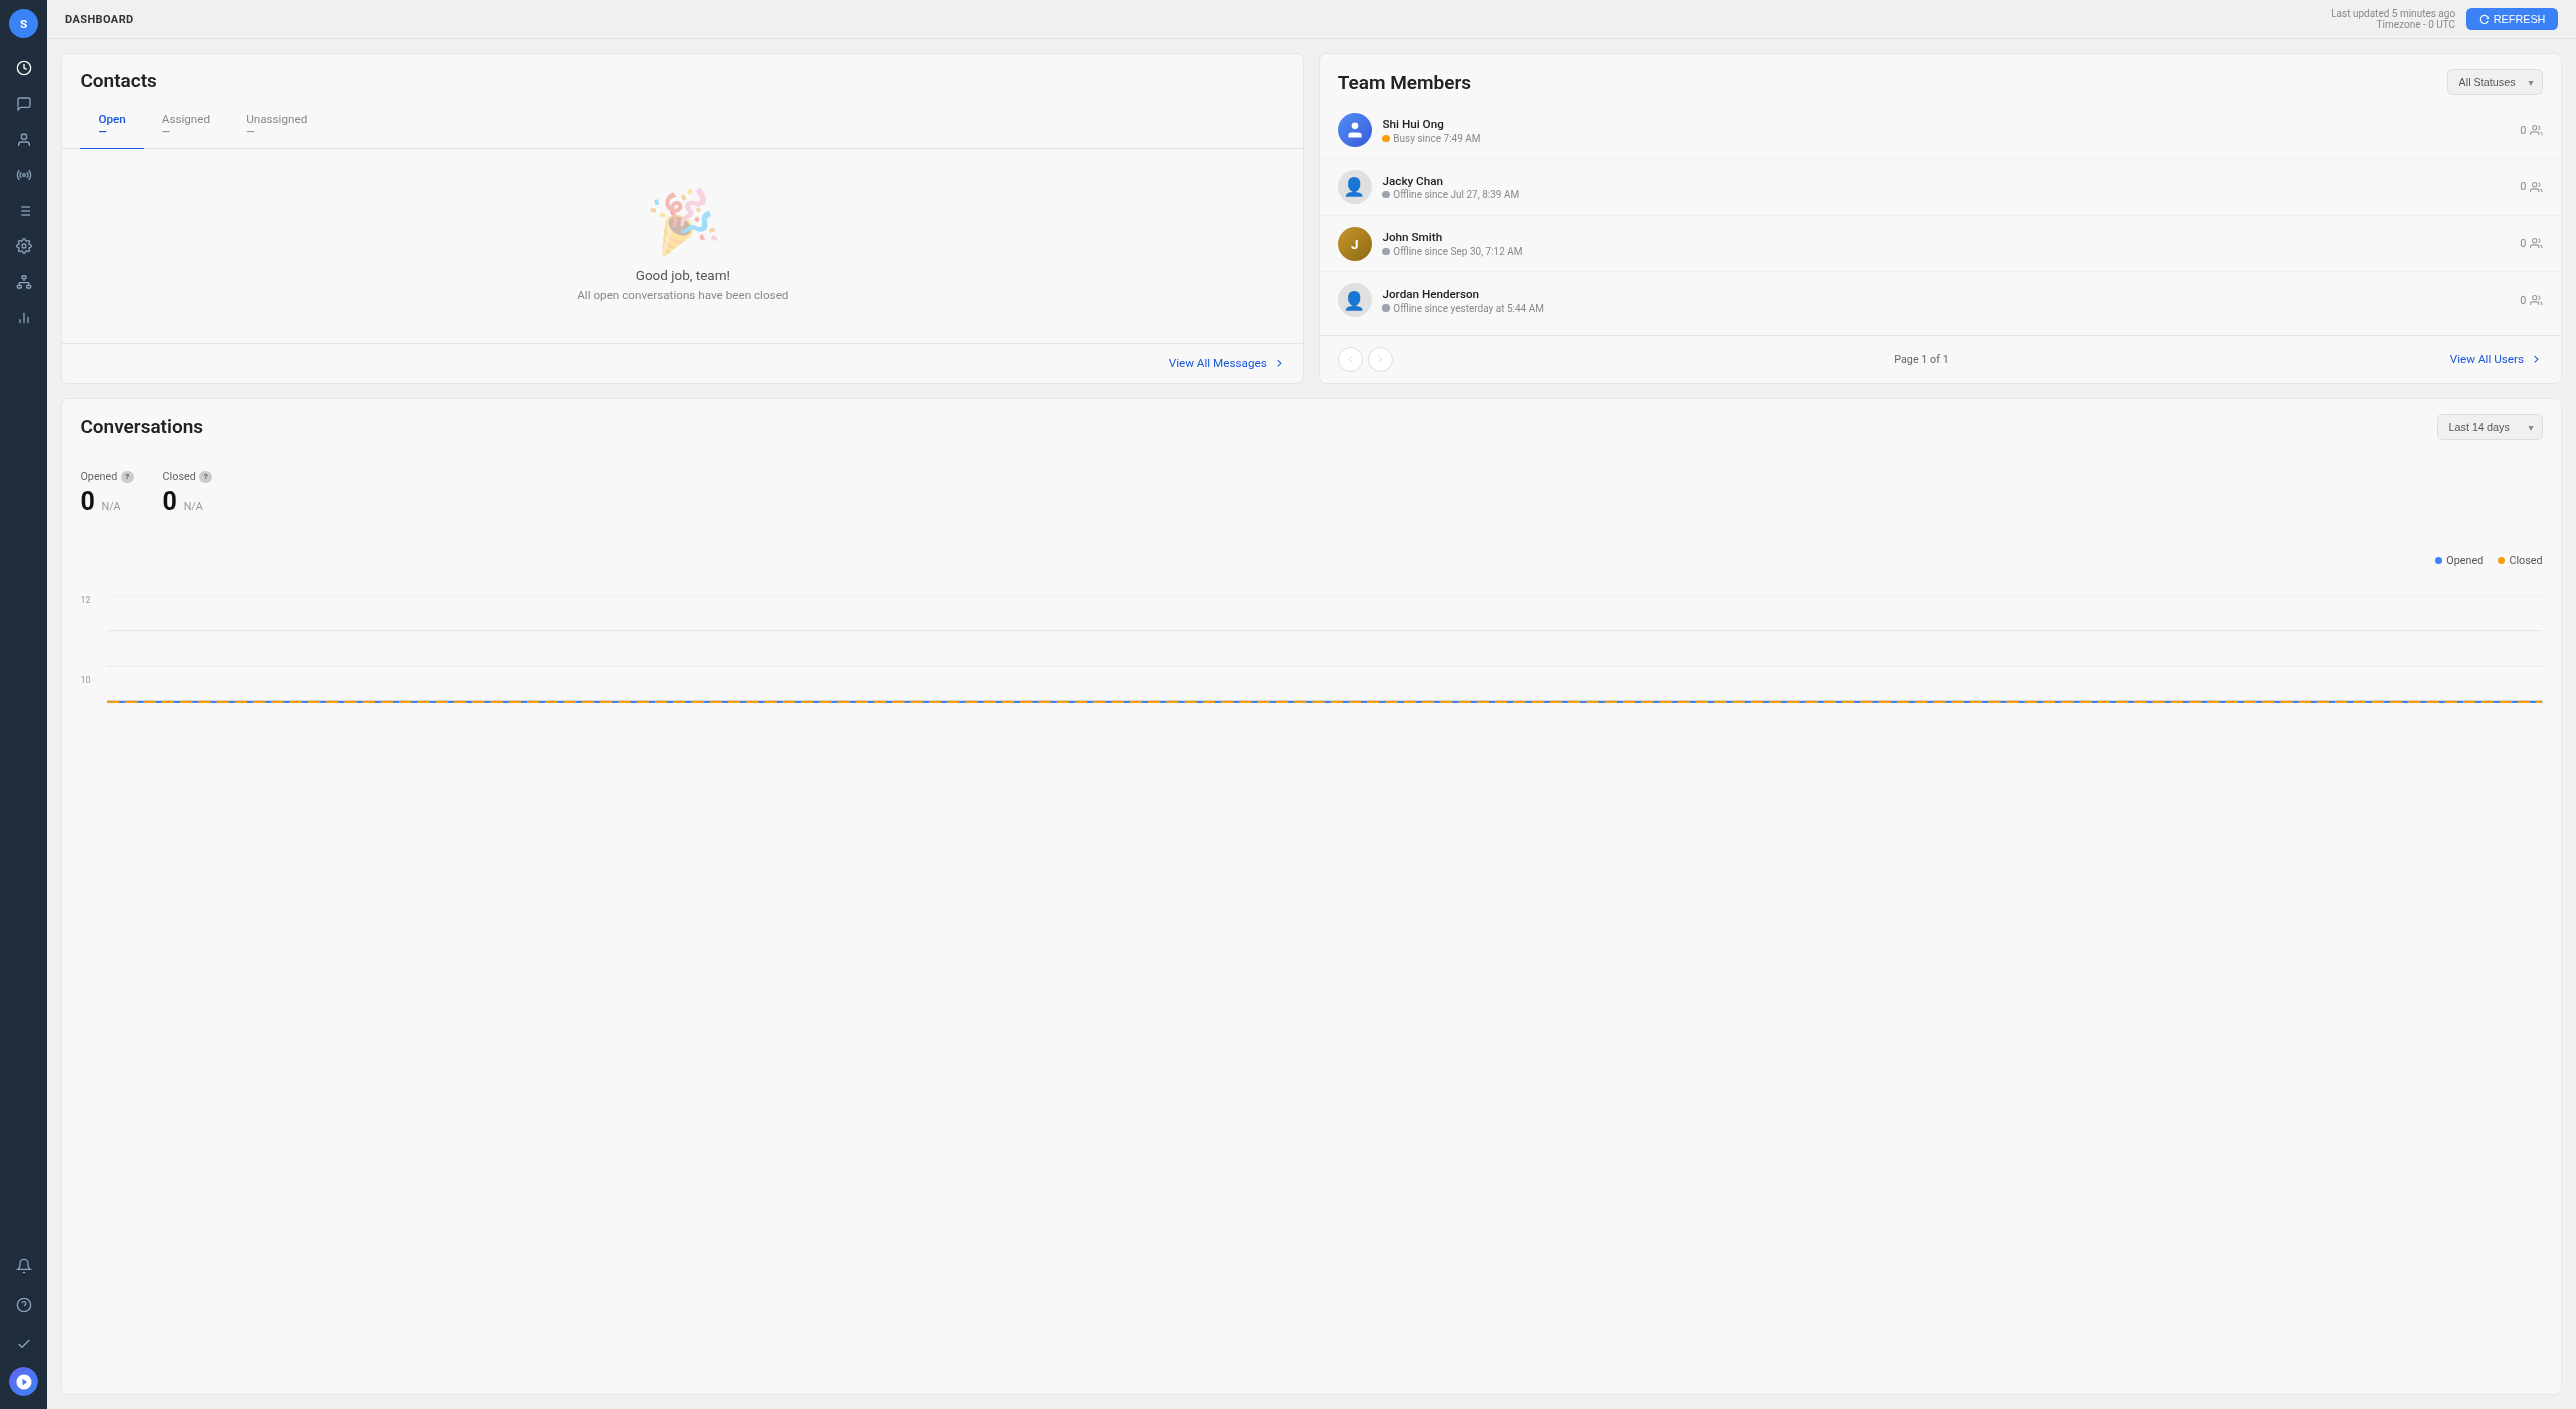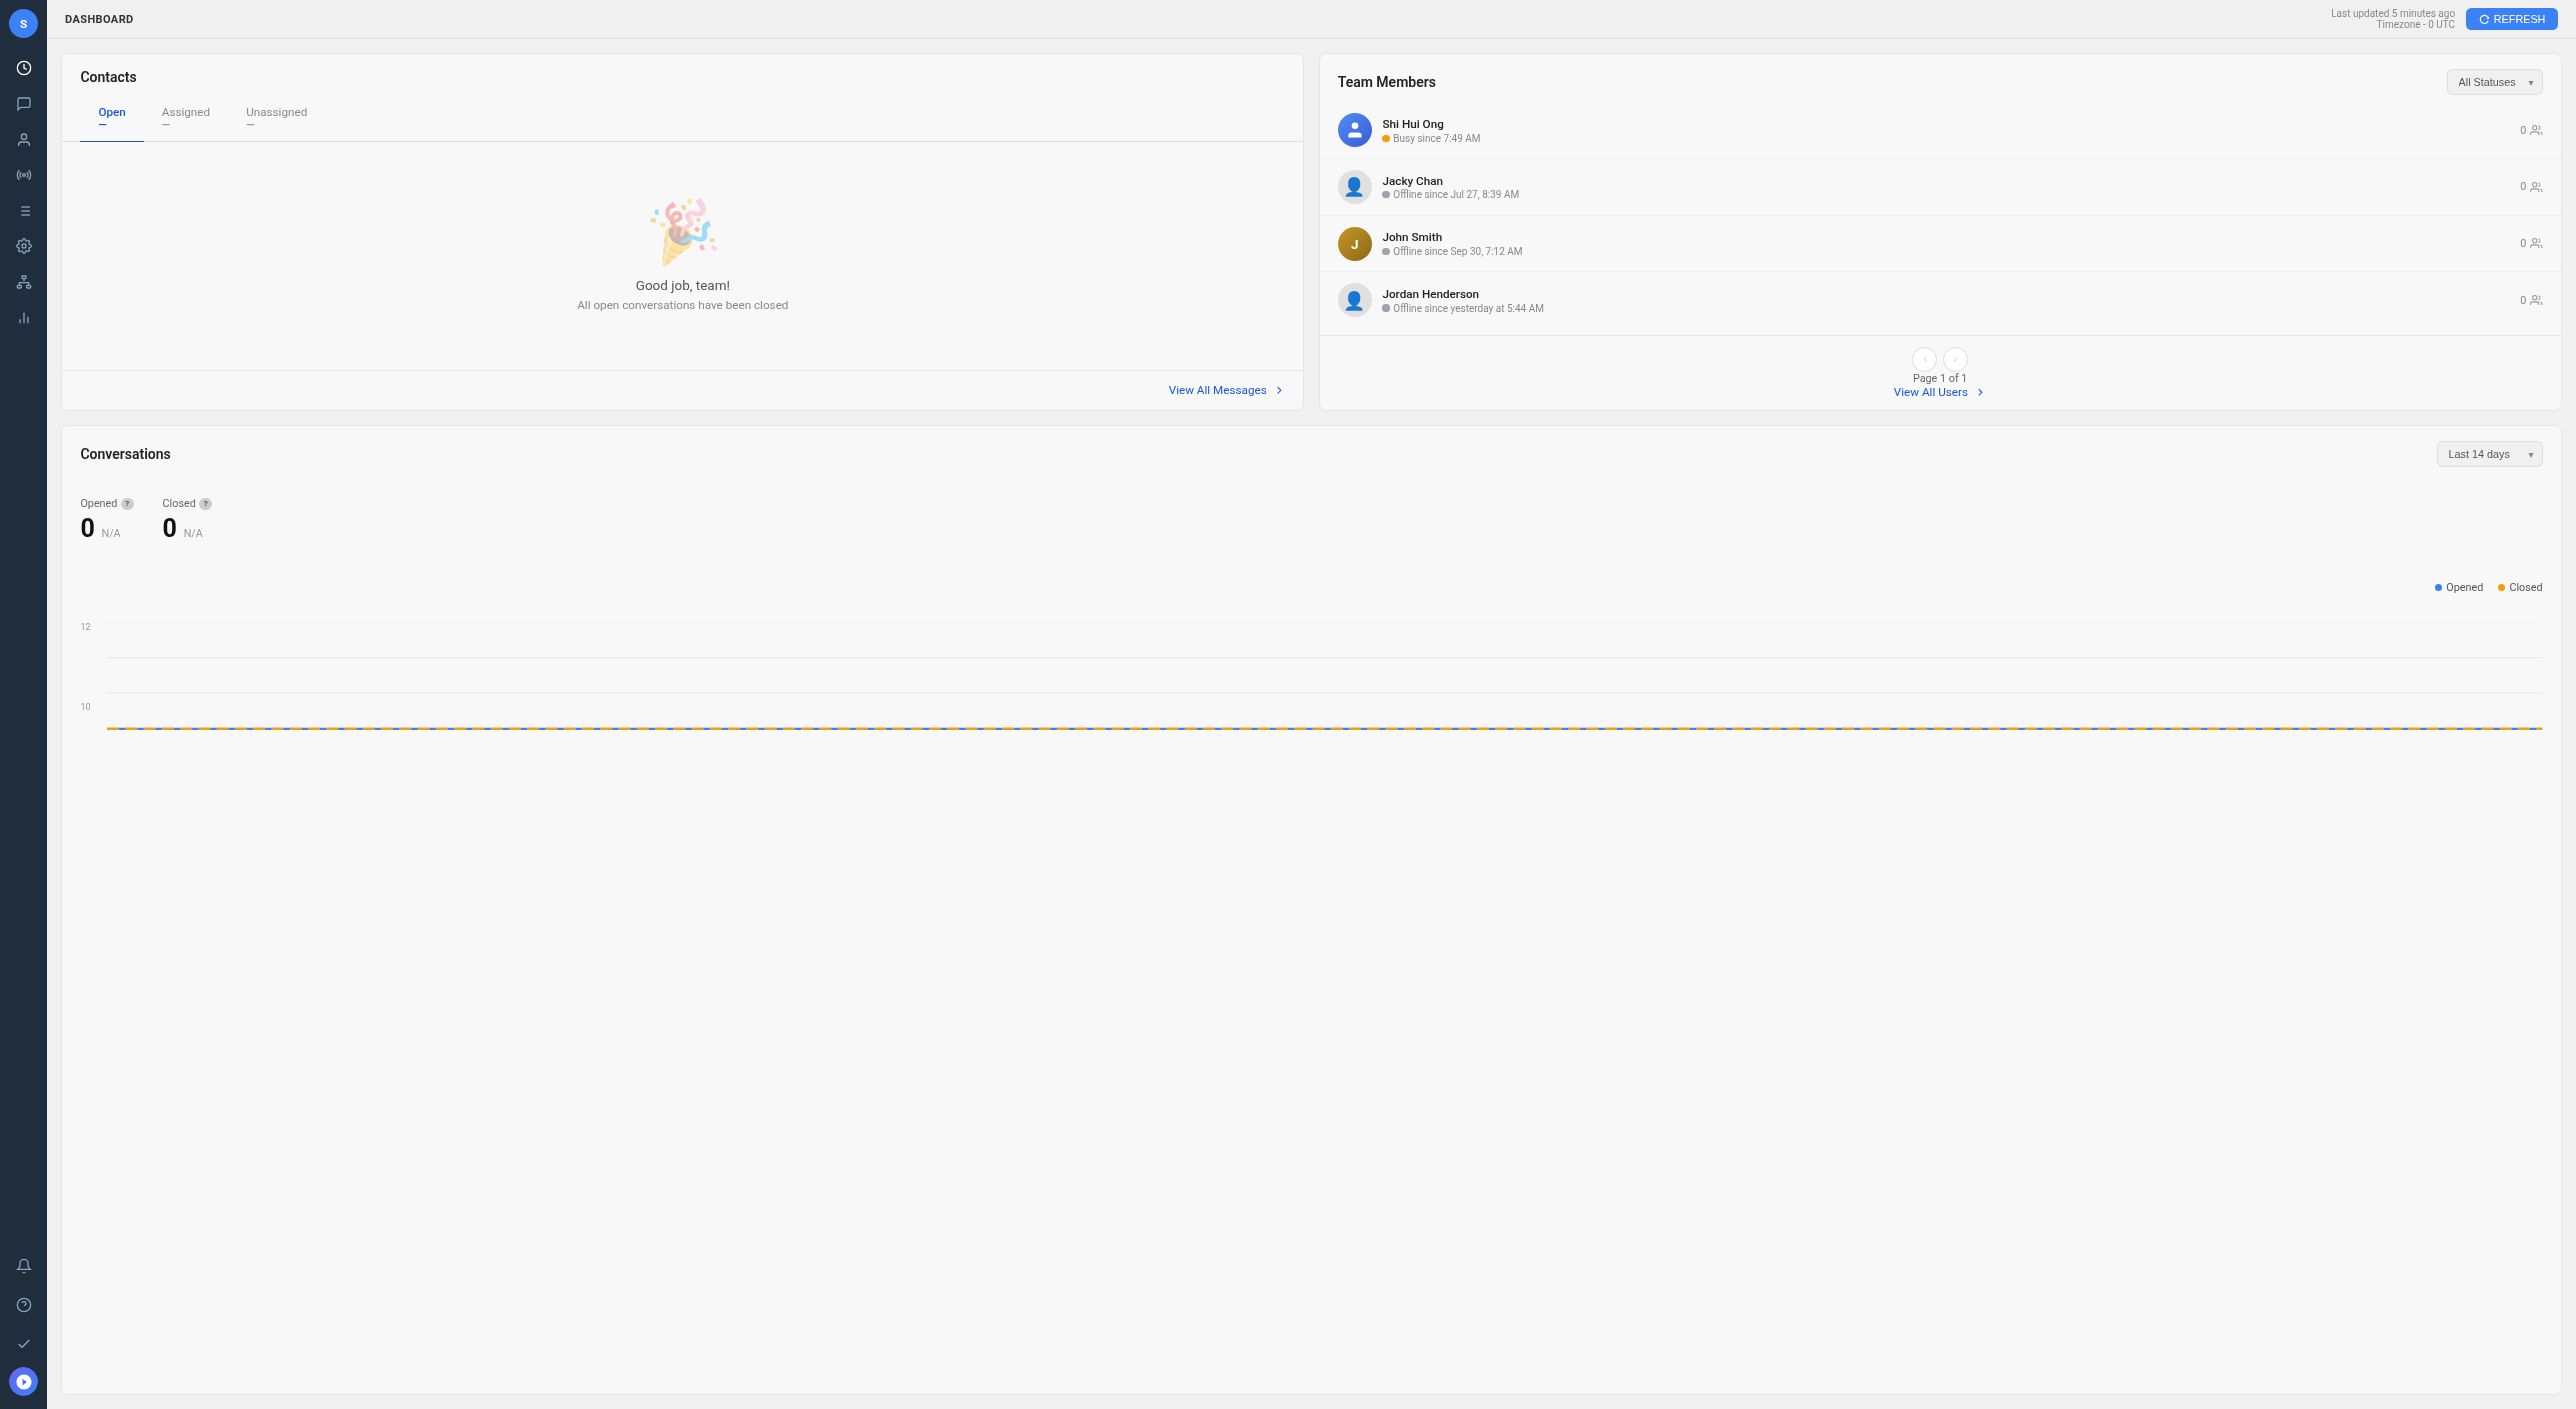--- a/index.html
+++ b/index.html
@@ -136,21 +136,21 @@
       display: flex;
       flex-direction: column;
     }
     .card-header {
       padding: 14.4px 18px 0;
       display: flex;
       align-items: center;
       justify-content: space-between;
     }
     .card-title {
-      font-size: 14px;
+      font-size: 19px;
       font-weight: 600;
       color: #222;
     }
 
     
     .contacts-card {
       grid-column: 1;
       grid-row: 1;
     }
     .tabs {
@@ -283,21 +283,20 @@
       display: flex;
       align-items: center;
       gap: 3.6px;
     }
     .team-pagination {
       padding: 10.8px 18px;
       display: flex;
       align-items: center;
       justify-content: space-between;
       border-top: 0.9px solid #e5e5e5;
-      flex-direction: column;
     }
     .pagination-controls {
       display: flex;
       gap: 5.4px;
     }
     .page-btn {
       width: 25px;
       height: 25px;
       border-radius: 50%;
       border: 0.9px solid #ddd;

